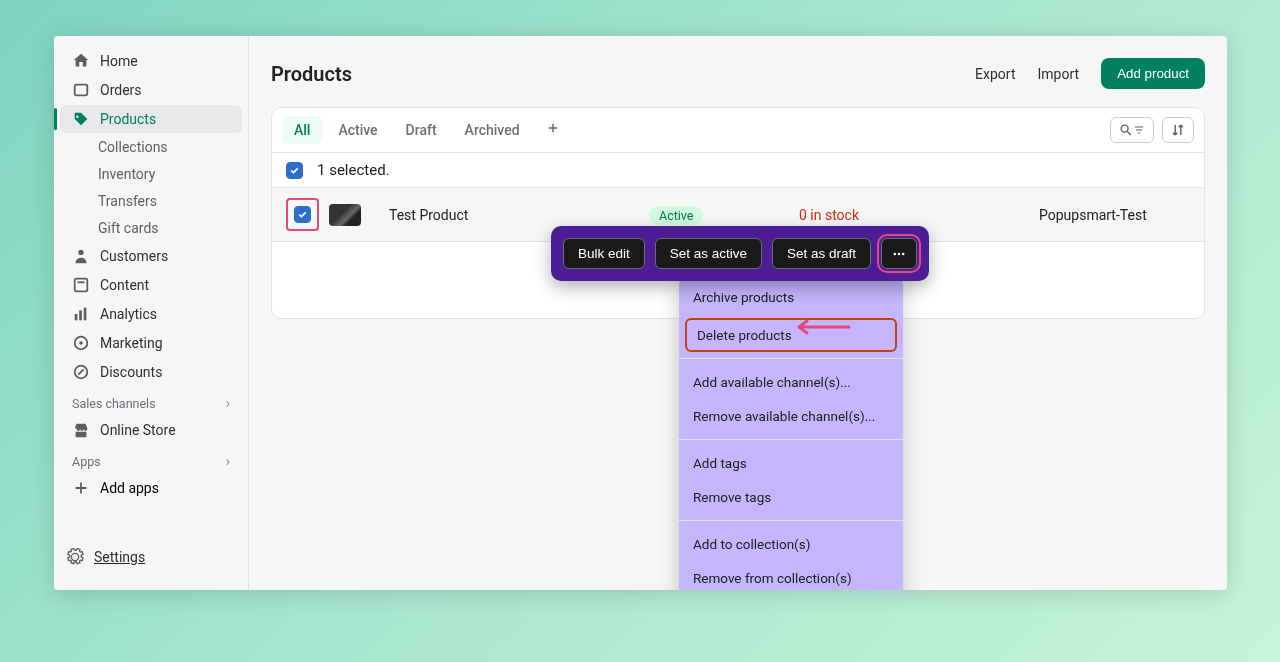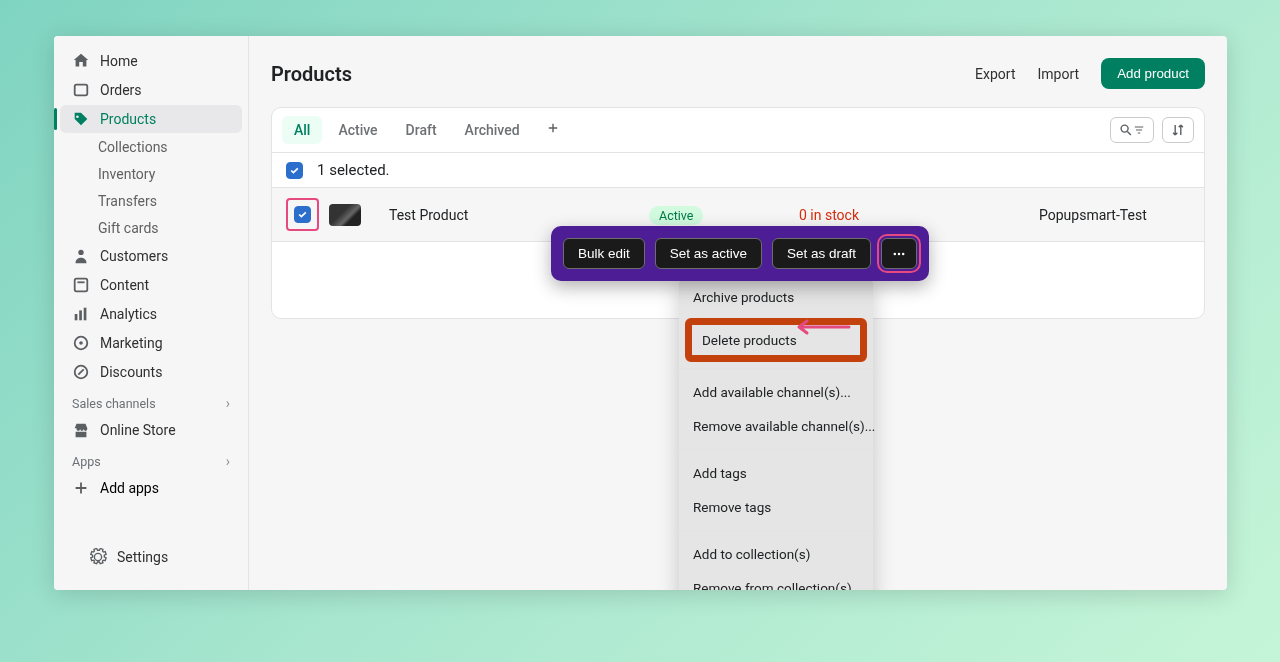--- a/index.html
+++ b/index.html
@@ -74,21 +74,22 @@
   display: flex;
   align-items: center;
   justify-content: space-between;
   padding: 8px 18px 4px;
   font-size: 12.5px;
   color: #6d7175;
 }
 .chevron { font-size: 14px; color: #8c9196; }
 .sidebar-footer {
   margin-top: auto;
-  padding: 8px 23px 18px;
+  padding: 8px 0 18px;
+  text-decoration: underline;
 }
 .main {
   flex: 1;
   padding: 22px 22px;
   position: relative;
   overflow: visible;
 }
 .page-header {
   display: flex;
   align-items: center;
@@ -225,36 +226,36 @@
   outline: 2px solid #e64980;
   outline-offset: 2px;
   display: flex;
   align-items: center;
 }
 .bulk-more svg { fill: #fff; }
 .dropdown {
   position: absolute;
   left: 430px;
   top: 238px;
-  width: 194px;
-  background: #e5e5e5;
+  width: 224px;
+  background: #c4b5fd;
   border-radius: 10px;
   box-shadow: 0 6px 22px rgba(0,0,0,0.2);
   z-index: 4;
   padding: 6px 0;
   overflow: visible;
 }
 .dd-item {
   padding: 9px 14px;
   cursor: pointer;
   font-size: 13.5px;
   white-space: nowrap;
 }
 .dd-item.highlighted {
-  border: 7px solid #c2410c;
+  border: 2px solid #c2410c;
   border-radius: 6px;
   margin: 4px 6px;
   padding: 7px 10px;
 }
 .dd-divider { height: 1px; background: #e1e3e5; margin: 6px 0; }
 .arrow-annot {
   position: absolute;
   left: 542px;
   top: 281px;
   z-index: 6;

